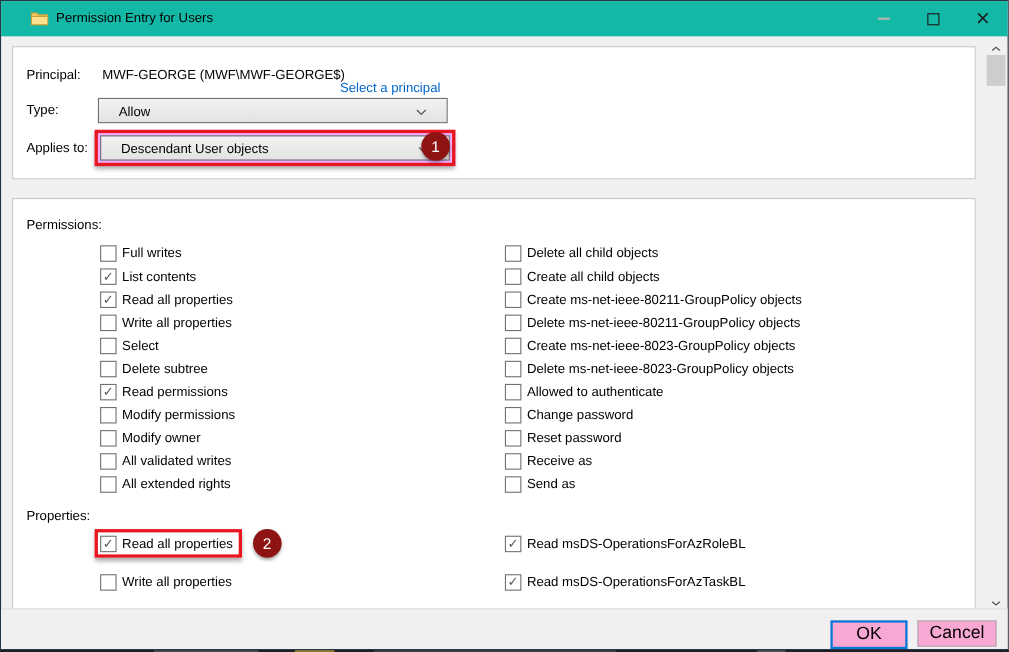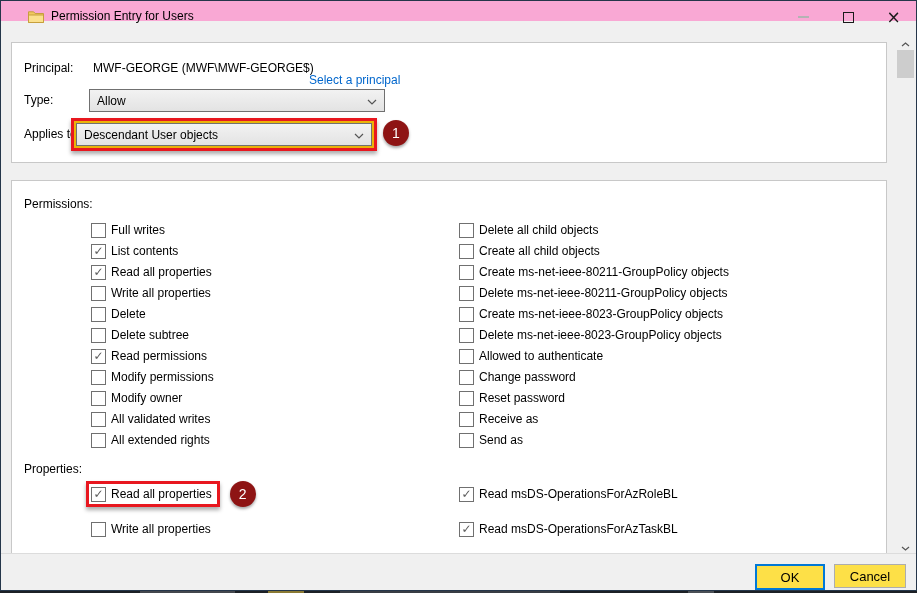--- a/index.html
+++ b/index.html
@@ -2,44 +2,44 @@
 <html style="--hl: #e8171f; --badge: #8e1414; --link: #0066cc; --okborder: #0078d7;"><head>
 <meta charset="utf-8">
 <style>
   html,body { margin:0; padding:0; background:#14181d; }
   .stage { position:relative; width:917px; height:593px; overflow:hidden;
            font-family:"Liberation Sans","DejaVu Sans",sans-serif; }
   .window { position:absolute; top:0; left:0; width:915px; height:589px;
             background:#f0f0f0; border:1px solid #25364a; }
 
   
-  .titlebar { position:absolute; top:0; left:0; right:0; height:20px; background:#f9a8d4; }
+  .titlebar { position:absolute; top:0; left:0; right:0; height:32px; background:#14b8a6; }
   .title-icon { position:absolute; left:27px; top:9px; }
   .title-text { position:absolute; left:50px; top:8px; font-size:12px; color:#000; }
   .controls { position:absolute; right:0; top:0; height:32px; display:flex; }
   .ctl { width:45px; height:32px; display:flex; align-items:center; justify-content:center; }
   .min-bar { width:11px; height:2px; background:#b3b3b3; }
   .max-box { width:9px; height:9px; border:1px solid #1a1a1a; }
   .close-x { font-size:17px; color:#1a1a1a; line-height:1; font-family:"DejaVu Sans",sans-serif; }
 
   
   .panel { position:absolute; background:#fff; border:1px solid #c8c8c8; }
   .panel1 { left:10px; top:41px; width:874px; height:119px; }
   .panel2 { left:10px; top:179px; width:874px; height:373px; }
 
   .lbl { position:absolute; font-size:12px; color:#000; }
   .link { color:var(--link,#0066cc); cursor:pointer; }
 
   .dropdown { width:280px; height:21px; border:1px solid #707070;
               background:linear-gradient(#f2f2f2,#e3e3e3);
               display:flex; align-items:center; justify-content:space-between;
-              padding:0 7px; font-size:12px; box-sizing:content-box; }
+              padding:0 18px; font-size:12px; box-sizing:content-box; }
   .dd-type { position:absolute; left:88px; top:88px; }
-  .redbox-abs { position:absolute; left:70px; top:117px; border:3px solid var(--hl,#e8171f);
-                padding:2px; background:#eab308; box-shadow:0 3px 4px rgba(0,0,0,.33); }
+  .redbox-abs { position:absolute; left:85px; top:117px; border:3px solid var(--hl,#e8171f);
+                padding:2px; background:#f0abfc; box-shadow:0 3px 4px rgba(0,0,0,.33); }
 
   .badge { width:26px; height:26px; border-radius:50%; background:var(--badge,#8e1414);
            color:#fff; font-size:14px; display:flex; align-items:center; justify-content:center;
            box-shadow:0 2px 3px rgba(0,0,0,.35); }
   .badge-1 { position:absolute; left:382px; top:119px; }
 
   
   .cbcol { position:absolute; display:flex; flex-direction:column; }
   .cbrow { display:flex; align-items:center; gap:5px; height:16px; margin-bottom:5px;
            font-size:12px; white-space:nowrap; cursor:default; }
@@ -61,21 +61,21 @@
 
   
   .scrollbar { position:absolute; left:896px; top:38px; width:17px; height:515px; background:#f0f0f0; }
   .sb-btn { position:absolute; left:0; width:17px; height:11px; display:flex; align-items:center; justify-content:center; }
   .sb-up { top:0; } .sb-down { bottom:0; }
   .sb-thumb { position:absolute; left:0; top:11px; width:17px; height:28px; background:#cdcdcd; }
 
   
   .footer { position:absolute; left:0; right:0; top:552px; height:36px; background:#f0f0f0;
             border-top:1px solid #dcdcdc; }
-  .btn { position:absolute; height:22px; background:#fde047; font-size:13px;
+  .btn { position:absolute; height:22px; background:#f9a8d4; font-size:16px;
          display:flex; align-items:center; justify-content:center; cursor:default; }
   .btn-ok { left:754px; top:563px; width:66px; border:2px solid var(--okborder,#0078d7); }
   .btn-cancel { left:833px; top:563px; width:70px; border:1px solid #adadad; }
 
   
   .remnant { position:absolute; left:0; bottom:0; width:917px; height:2px; background:#1c2025; }
   .remnant span { position:absolute; bottom:0; height:2px; }
   .frag1 { left:140px; width:95px; background:#43474d; }
   .frag2 { left:268px; width:36px; background:#8a7a33; }
   .frag3 { left:340px; width:220px; background:#383d44; }
@@ -152,21 +152,21 @@
         <label class="cbrow">
           <span class="cb">✓</span>
           <span>Read all properties</span>
         </label>
         <label class="cbrow">
           <span class="cb"></span>
           <span>Write all properties</span>
         </label>
         <label class="cbrow">
           <span class="cb"></span>
-          <span>Delete</span>
+          <span>Select</span>
         </label>
         <label class="cbrow">
           <span class="cb"></span>
           <span>Delete subtree</span>
         </label>
         <label class="cbrow">
           <span class="cb">✓</span>
           <span>Read permissions</span>
         </label>
         <label class="cbrow">

